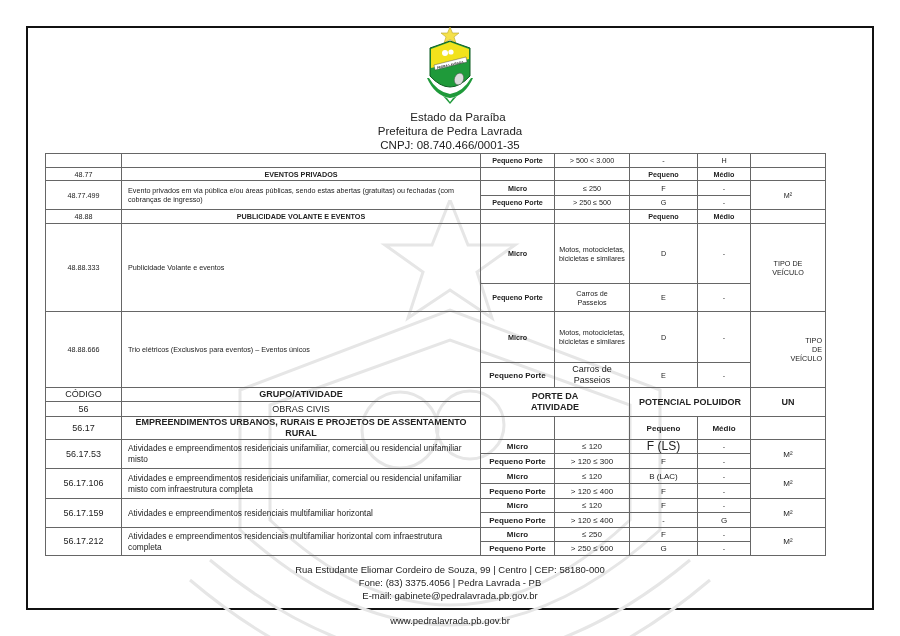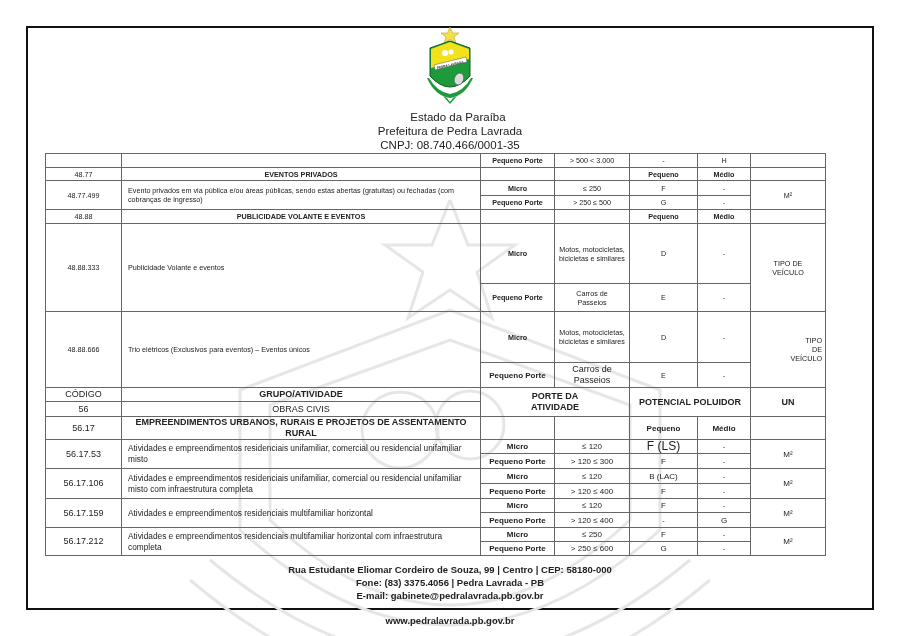--- a/index.html
+++ b/index.html
@@ -7,21 +7,21 @@
   .page-border { position:absolute; left:26px; top:26px; width:848px; height:584px; border:2px solid #111; border-bottom-width:2px; box-sizing:border-box; }
   .watermark { position:absolute; left:150px; top:200px; width:600px; height:520px; pointer-events:none; }
   .logo { position:absolute; left:425px; top:26px; width:50px; height:80px; }
   .hdr { position:absolute; left:0; width:900px; text-align:center; font-size:11.5px; color:#222; line-height:14px; }
   table.grid { position:absolute; left:45px; top:153px; border-collapse:collapse; table-layout:fixed; width:780px; font-size:7.2px;border-radius:20px; }
   table.grid td { border:1px solid #666; padding:0 3px; text-align:center; vertical-align:middle; line-height:9px; overflow:hidden; }
   table.grid td.desc { text-align:left; padding-left:6px; }
   table.grid td.b { font-weight:bold; }
   table.grid td.big { font-size:9px; line-height:11px; }
   table.grid td.un-left { text-align:right; padding-left:6px; }
-  .footer { position:absolute; left:0; width:900px; text-align:center; font-size:9.5px; line-height:13.5px; color:#222;font-weight:bold; }
+  .footer { position:absolute; left:0; width:900px; text-align:center; font-size:9.5px; line-height:13.5px; color:#222; }
 </style>
 </head>
 <body>
 
 <div class="page-border"></div>
 
 <svg class="watermark" viewBox="0 0 600 520">
   <g fill="none" stroke="#e6e6e6" stroke-width="3">
     <polygon points="300,0 318,45 365,45 327,72 342,118 300,90 258,118 273,72 235,45 282,45"></polygon>
     <path d="M90 190 L300 110 L510 190 L510 330 Q300 520 90 330 Z"></path>

